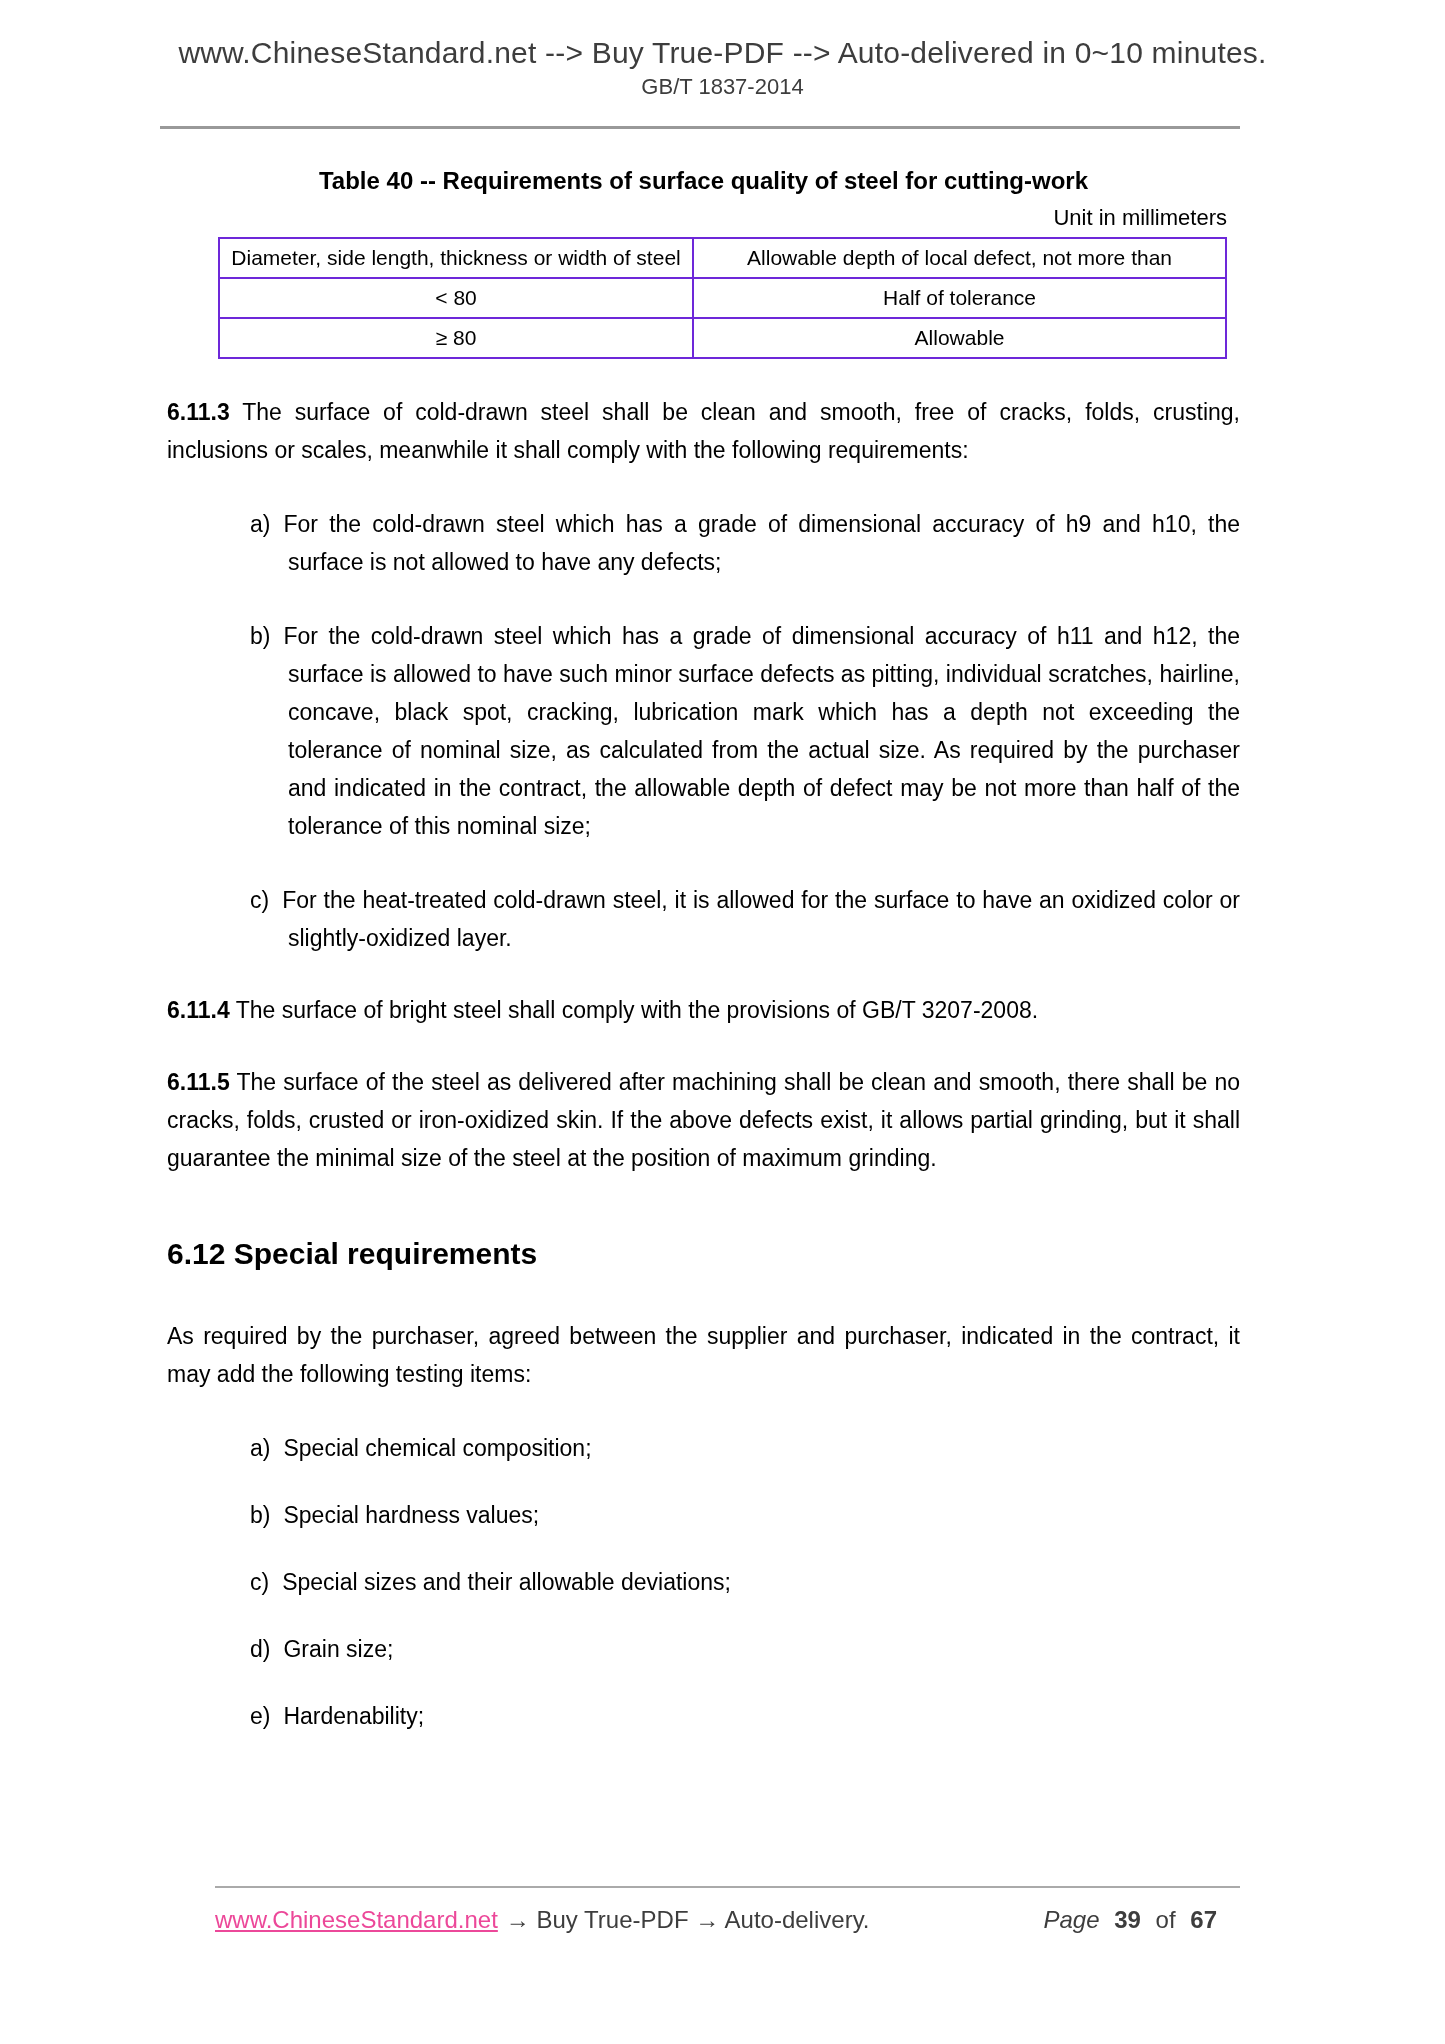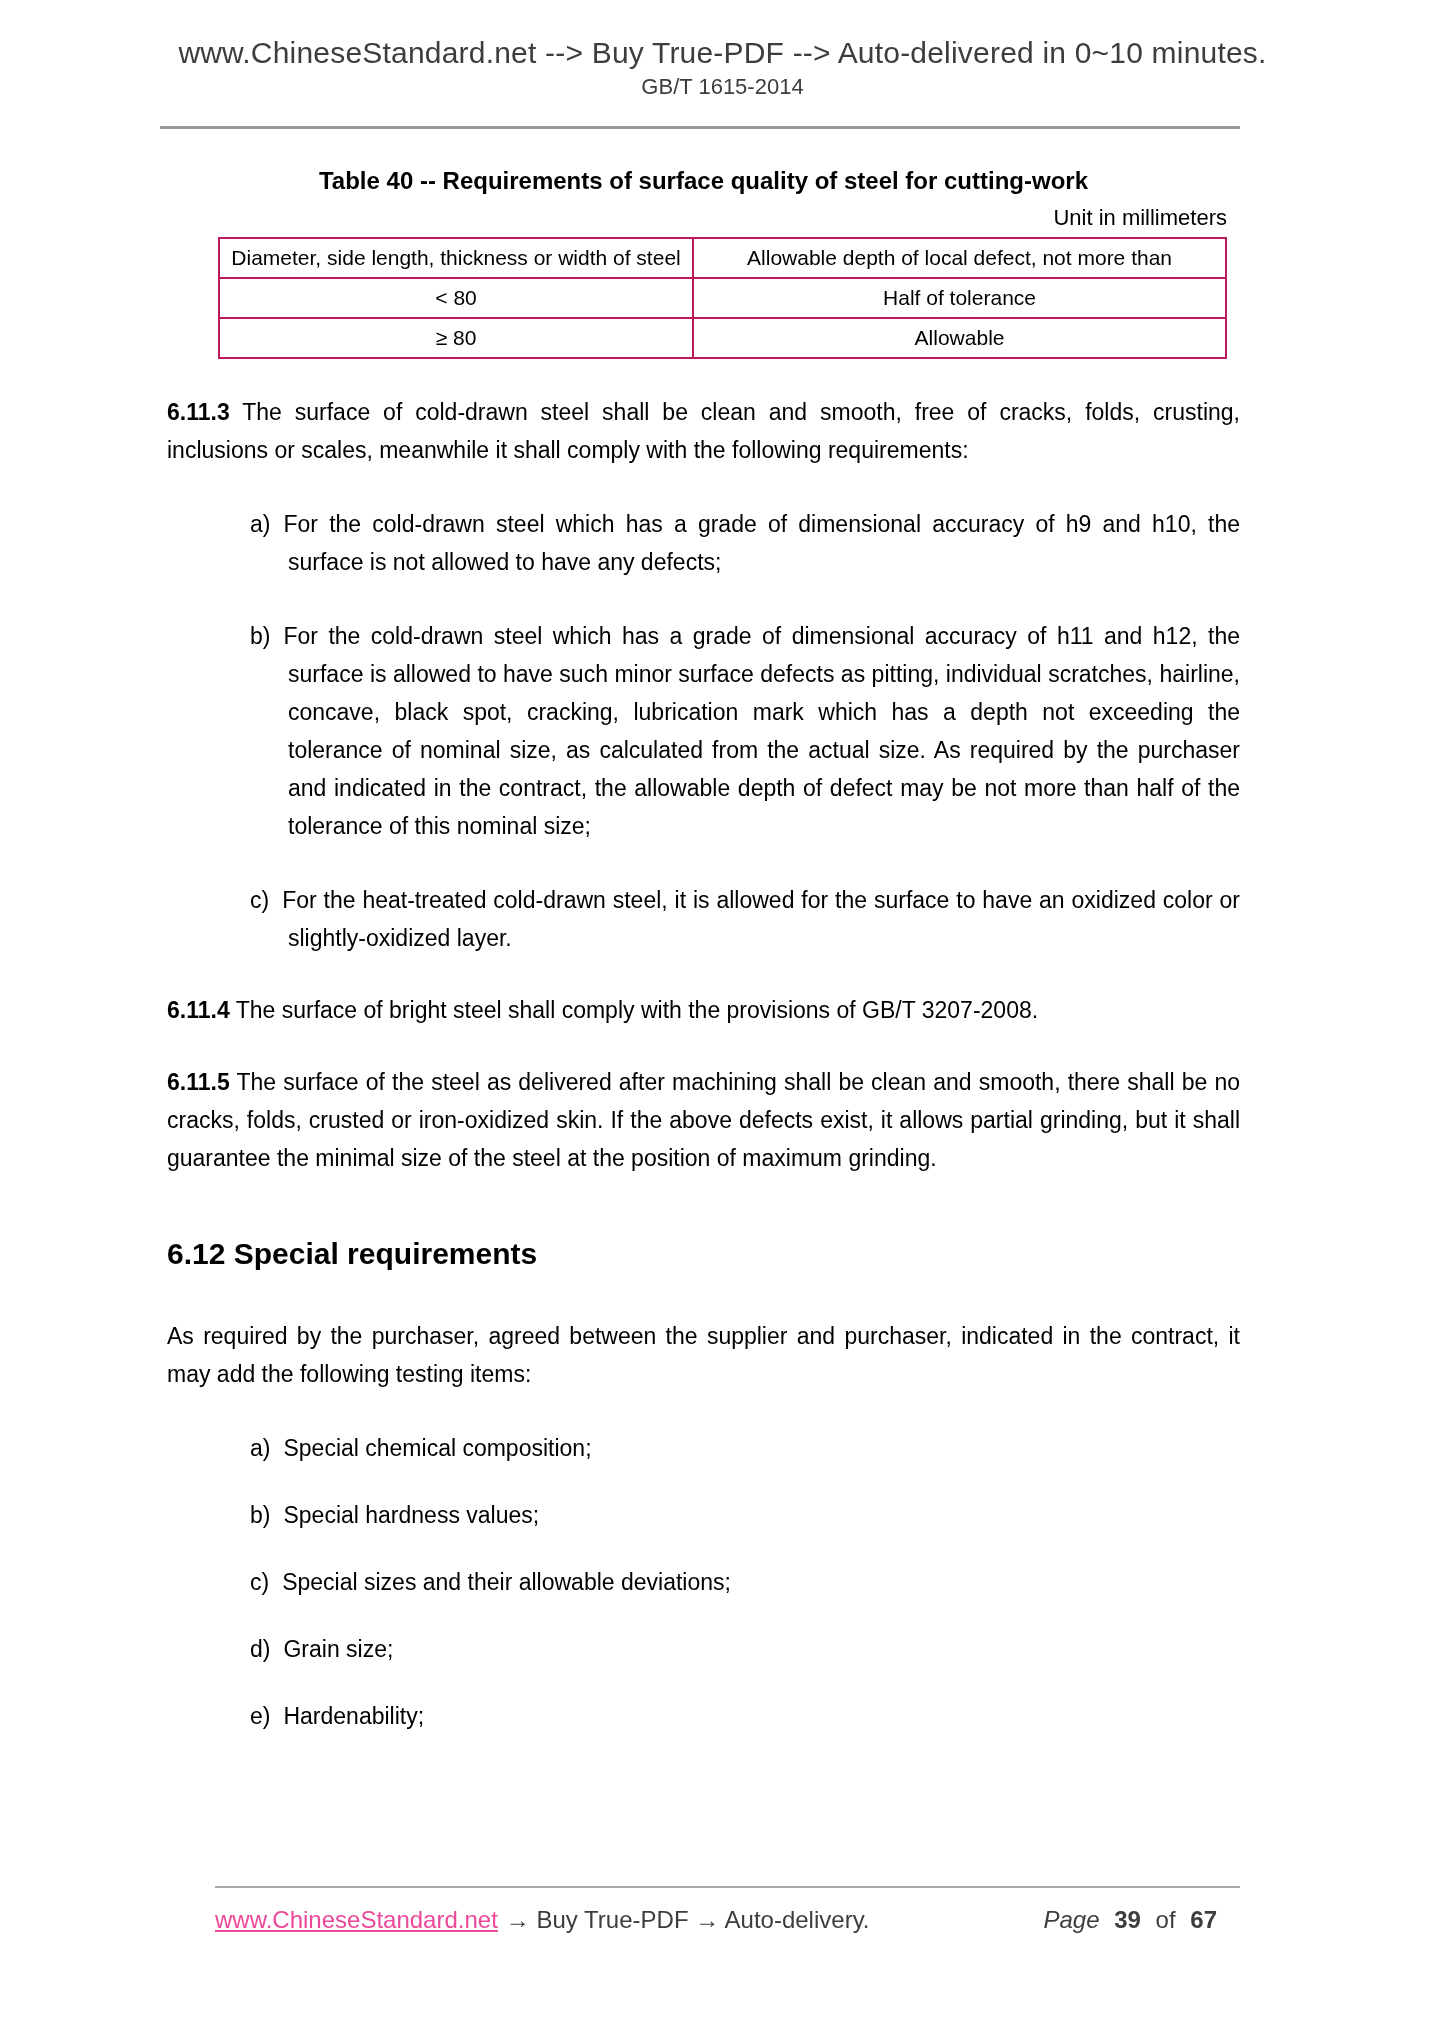--- a/index.html
+++ b/index.html
@@ -54,21 +54,21 @@
   }
   table.spec-table {
     border-collapse: collapse;
     margin-top: 6px;
     margin-left: 51px;
     width: 1009px;
     font-size: 21px;
     table-layout: fixed;
   }
   table.spec-table td {
-    border: 2px solid #be185d;
+    border: 2px solid #6d28d9;
     text-align: center;
     vertical-align: middle;
     height: 38px;
     padding: 0 6px;
   }
   td.col-size  { width: 47%; }
   td.col-depth { width: 53%; }
   
   .para {
     margin: 34px 0 0 0;
@@ -135,21 +135,21 @@
     font-weight: bold;
   }
 </style>
 </head>
 <body>
 
 <div class="page">
 
   <div class="header">
     <div class="header-line1">www.ChineseStandard.net --&gt; Buy True-PDF --&gt; Auto-delivered in 0~10 minutes.</div>
-    <div class="header-line2">GB/T 1615-2014</div>
+    <div class="header-line2">GB/T 1837-2014</div>
   </div>
   <div class="header-rule"></div>
 
   <div class="content">
 
     <div class="table-title">Table 40 -- Requirements of surface quality of steel for cutting-work</div>
     <div class="unit-note">Unit in millimeters</div>
 
     <table class="spec-table">
       <tbody>

